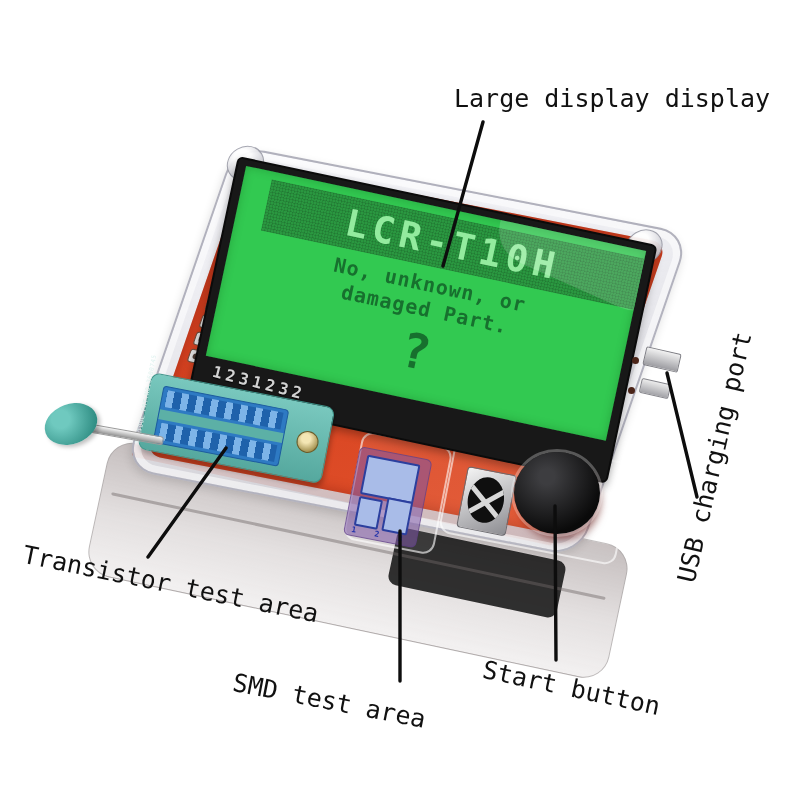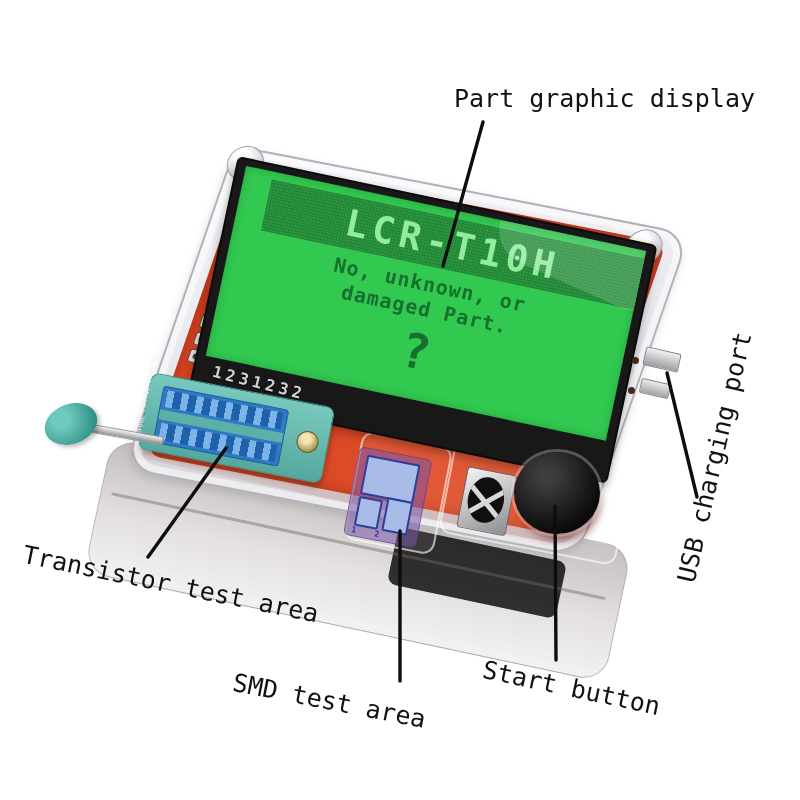--- a/index.html
+++ b/index.html
@@ -196,18 +196,18 @@
   <div class="abs hole b"></div>
 
   <svg class="abs lines" width="800" height="800" viewBox="0 0 800 800">
     <line x1="483" y1="122" x2="443" y2="266" stroke="#0d0d0d" stroke-width="3.4" stroke-linecap="round"></line>
     <line x1="667" y1="373" x2="697" y2="497" stroke="#0d0d0d" stroke-width="3.4" stroke-linecap="round"></line>
     <line x1="226" y1="448" x2="148" y2="557" stroke="#0d0d0d" stroke-width="3.4" stroke-linecap="round"></line>
     <line x1="400" y1="531" x2="400" y2="681" stroke="#0d0d0d" stroke-width="3.4" stroke-linecap="round"></line>
     <line x1="555" y1="506" x2="556" y2="660" stroke="#0d0d0d" stroke-width="3.4" stroke-linecap="round"></line>
   </svg>
 
-  <div class="label lab-display">Part graphic display</div>
+  <div class="label lab-display">Large display display</div>
   <div class="label lab-usb">USB charging port</div>
   <div class="label lab-transistor">Transistor test area</div>
   <div class="label lab-smd">SMD test area</div>
   <div class="label lab-start">Start button</div>
 </div>
 
 </body></html>

